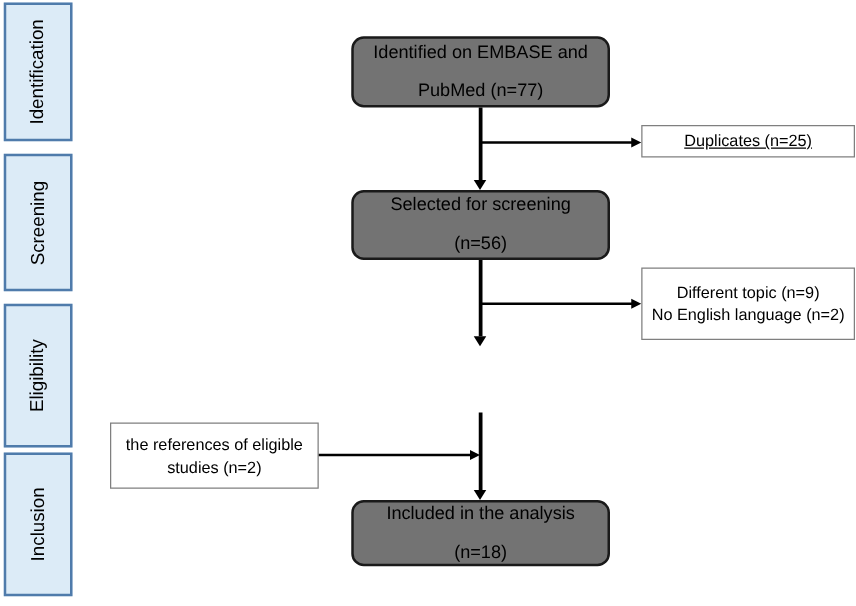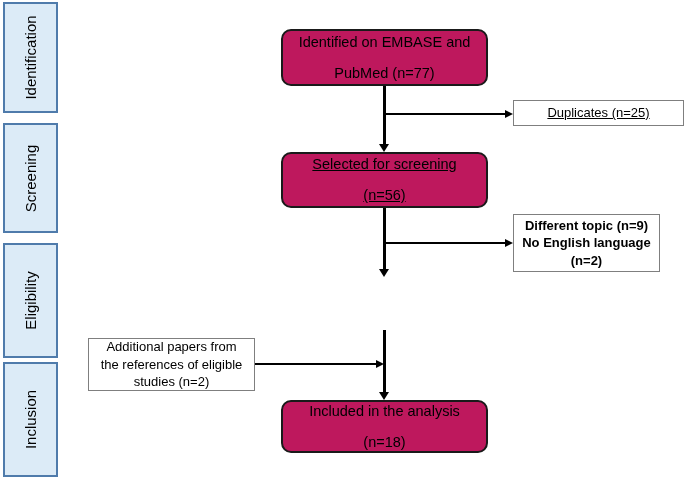--- a/index.html
+++ b/index.html
@@ -38,53 +38,53 @@
   .stage-screening      { top: 123px; height: 110px; }
   .stage-eligibility    { top: 243px; height: 115px; }
   .stage-inclusion      { top: 362px; height: 115px; }
 
   
   .flowbox {
     position: absolute;
     left: 281px;
     width: 207px;
     box-sizing: border-box;
-    background: #be185d;
+    background: #737373;
     border: 2px solid var(--flow-box-border, #1a1a1a);
     border-radius: 10px;
     display: flex;
     flex-direction: column;
     align-items: center;
     justify-content: center;
     text-align: center;
     font-size: 14.5px;
     line-height: 1.3;
     gap: 12px;
   }
   .flow-1 { top: 29px;  height: 57px; }
-  .flow-2 { top: 152px; height: 56px; text-decoration: underline; }
+  .flow-2 { top: 152px; height: 56px; }
   .flow-3 { top: 277px; height: 53px; }
   .flow-4 { top: 400px; height: 53px; }
 
   
   .sidebox {
     position: absolute;
     box-sizing: border-box;
     background: #ffffff;
     border: 1.5px solid var(--side-box-border, #7f7f7f);
     display: flex;
     flex-direction: column;
     align-items: center;
     justify-content: center;
     text-align: center;
     font-size: 13px;
     line-height: 1.35;
   }
   .side-duplicates { left: 513px; top: 100px; width: 171px; height: 26px; text-decoration: underline; }
-  .side-exclusions { left: 513px; top: 214px; width: 147px; height: 58px; font-weight: bold; }
+  .side-exclusions { left: 513px; top: 214px; width: 171px; height: 58px; }
   .side-additional { left: 88px;  top: 338px; width: 167px; height: 53px; }
 
   
   .vline {
     position: absolute;
     left: 383px;
     width: 3px;
     background: var(--arrow, #000000);
   }
   .v1 { top: 86px;  height: 58px; }
@@ -156,21 +156,20 @@
   </div>
 
   <div class="sidebox side-duplicates">
     <span class="line-text">Duplicates (n=25)</span>
   </div>
   <div class="sidebox side-exclusions">
     <span class="line-text">Different topic (n=9)</span>
     <span class="line-text">No English language (n=2)</span>
   </div>
   <div class="sidebox side-additional">
-    <span class="line-text">Additional papers from</span>
     <span class="line-text">the references of eligible</span>
     <span class="line-text">studies (n=2)</span>
   </div>
 
   <div class="vline v1"></div>
   <div class="arrow-down ad1"></div>
 
   <div class="vline v2"></div>
   <div class="arrow-down ad2"></div>
 

